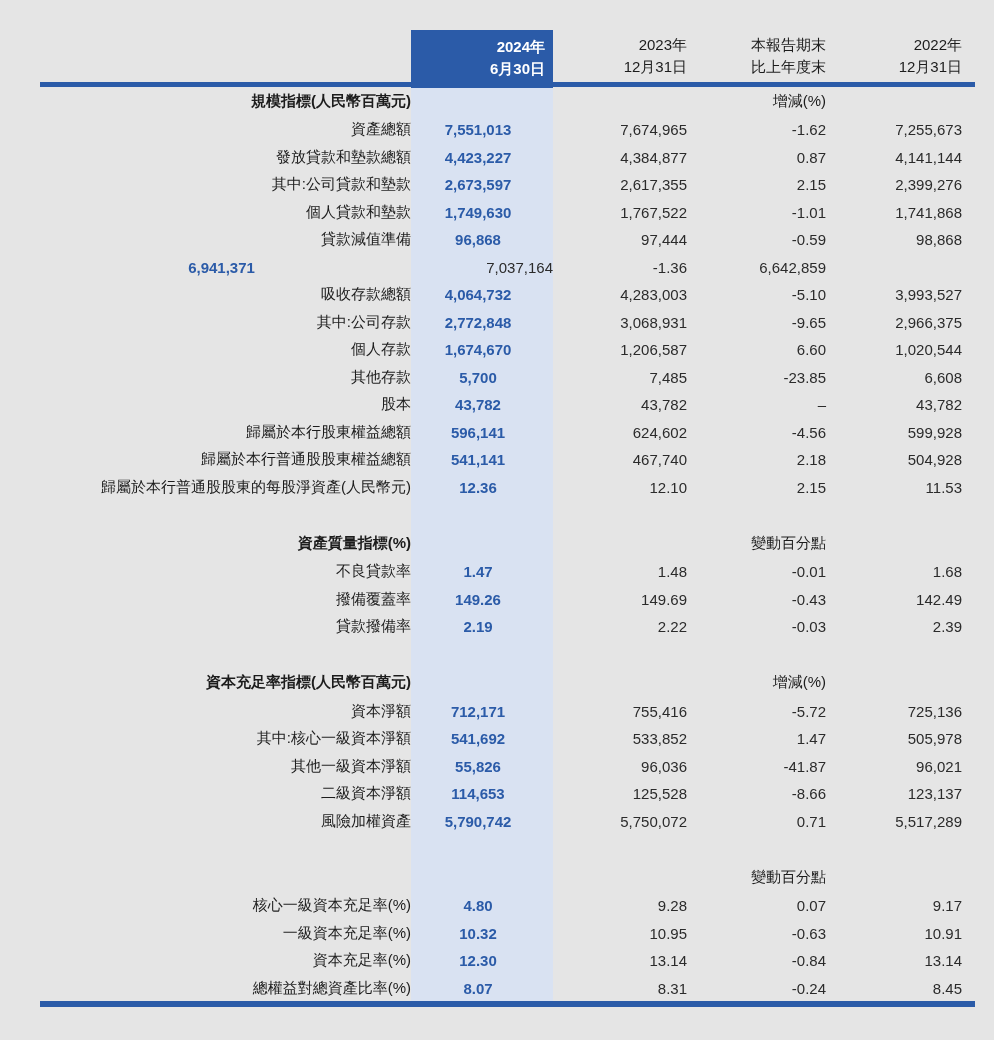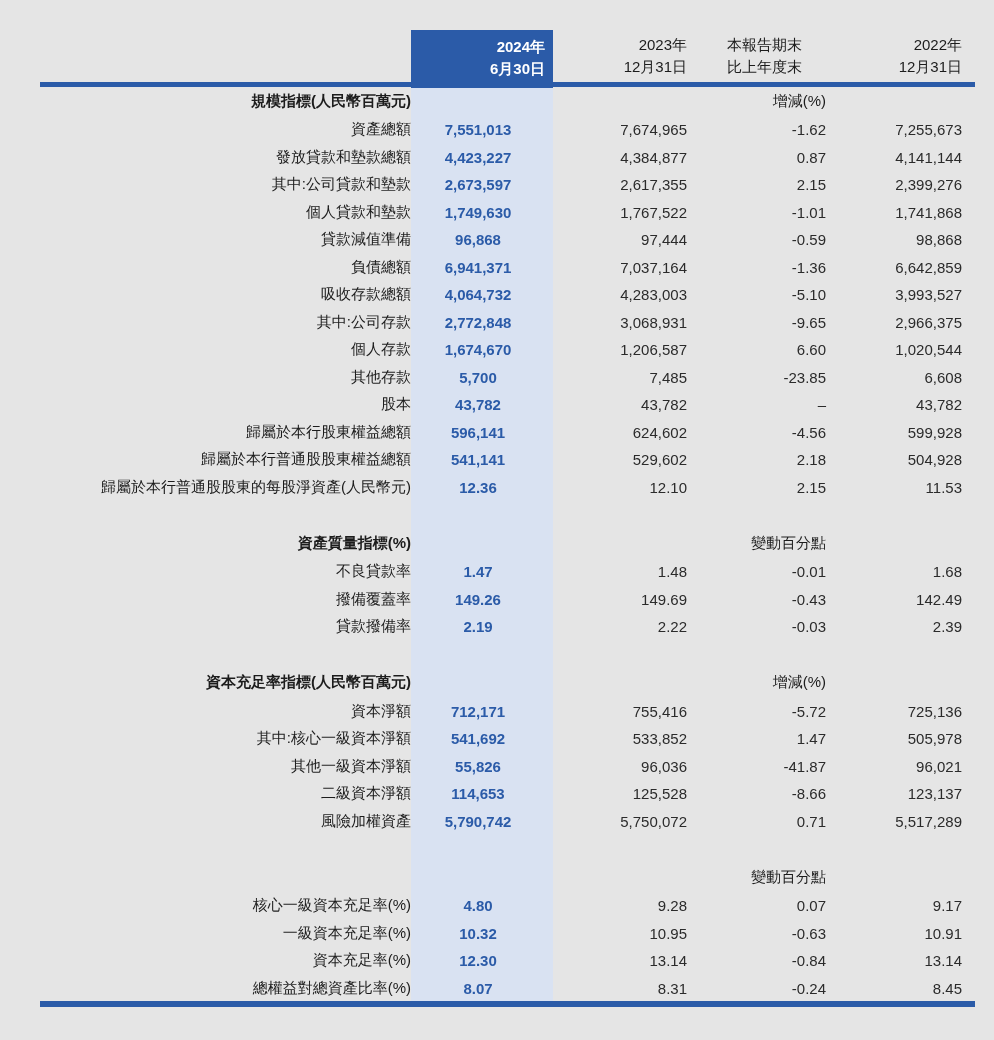--- a/index.html
+++ b/index.html
@@ -59,21 +59,21 @@
   .hc-current {
     top: 30px;
     left: 411px; width: 134px;
     height: 52px;
     background: var(--accent);
     color: #ffffff;
     font-weight: 700;
     padding: 6px 8px 0 0;
   }
   .hc-2023   { left: 553px; width: 134px; }
-  .hc-change { left: 663px; width: 139px; text-align: right; }
+  .hc-change { left: 687px; width: 139px; text-align: right; }
   .hc-2022   { left: 826px; width: 136px; }
 
   
   .tbody {
     position: absolute;
     left: 40px; top: 86px;
     width: 935px;
   }
   .section + .section { margin-top: 27px; }
   .row {
@@ -172,21 +172,20 @@
   </div>
         <div class="row">
     <div class="cell label lv2">貸款減值準備</div>
     <div class="cell c2024">96,868</div>
     <div class="cell c2023">97,444</div>
     <div class="cell cchange">-0.59</div>
     <div class="cell c2022">98,868</div>
     <div class="cell"></div>
   </div>
         <div class="row">
-    <div class="cell label lv1">負債總額</div>
     <div class="cell c2024">6,941,371</div>
     <div class="cell c2023">7,037,164</div>
     <div class="cell cchange">-1.36</div>
     <div class="cell c2022">6,642,859</div>
     <div class="cell"></div>
   </div>
         <div class="row">
     <div class="cell label lv2">吸收存款總額</div>
     <div class="cell c2024">4,064,732</div>
     <div class="cell c2023">4,283,003</div>
@@ -230,21 +229,21 @@
     <div class="cell label lv1">歸屬於本行股東權益總額</div>
     <div class="cell c2024">596,141</div>
     <div class="cell c2023">624,602</div>
     <div class="cell cchange">-4.56</div>
     <div class="cell c2022">599,928</div>
     <div class="cell"></div>
   </div>
         <div class="row">
     <div class="cell label lv1">歸屬於本行普通股股東權益總額</div>
     <div class="cell c2024">541,141</div>
-    <div class="cell c2023">529,602</div>
+    <div class="cell c2023">467,740</div>
     <div class="cell cchange">2.18</div>
     <div class="cell c2022">504,928</div>
     <div class="cell"></div>
   </div>
         <div class="row">
     <div class="cell label lv1">歸屬於本行普通股股東的每股淨資產(人民幣元)</div>
     <div class="cell c2024">12.36</div>
     <div class="cell c2023">12.10</div>
     <div class="cell cchange">2.15</div>
     <div class="cell c2022">11.53</div>

